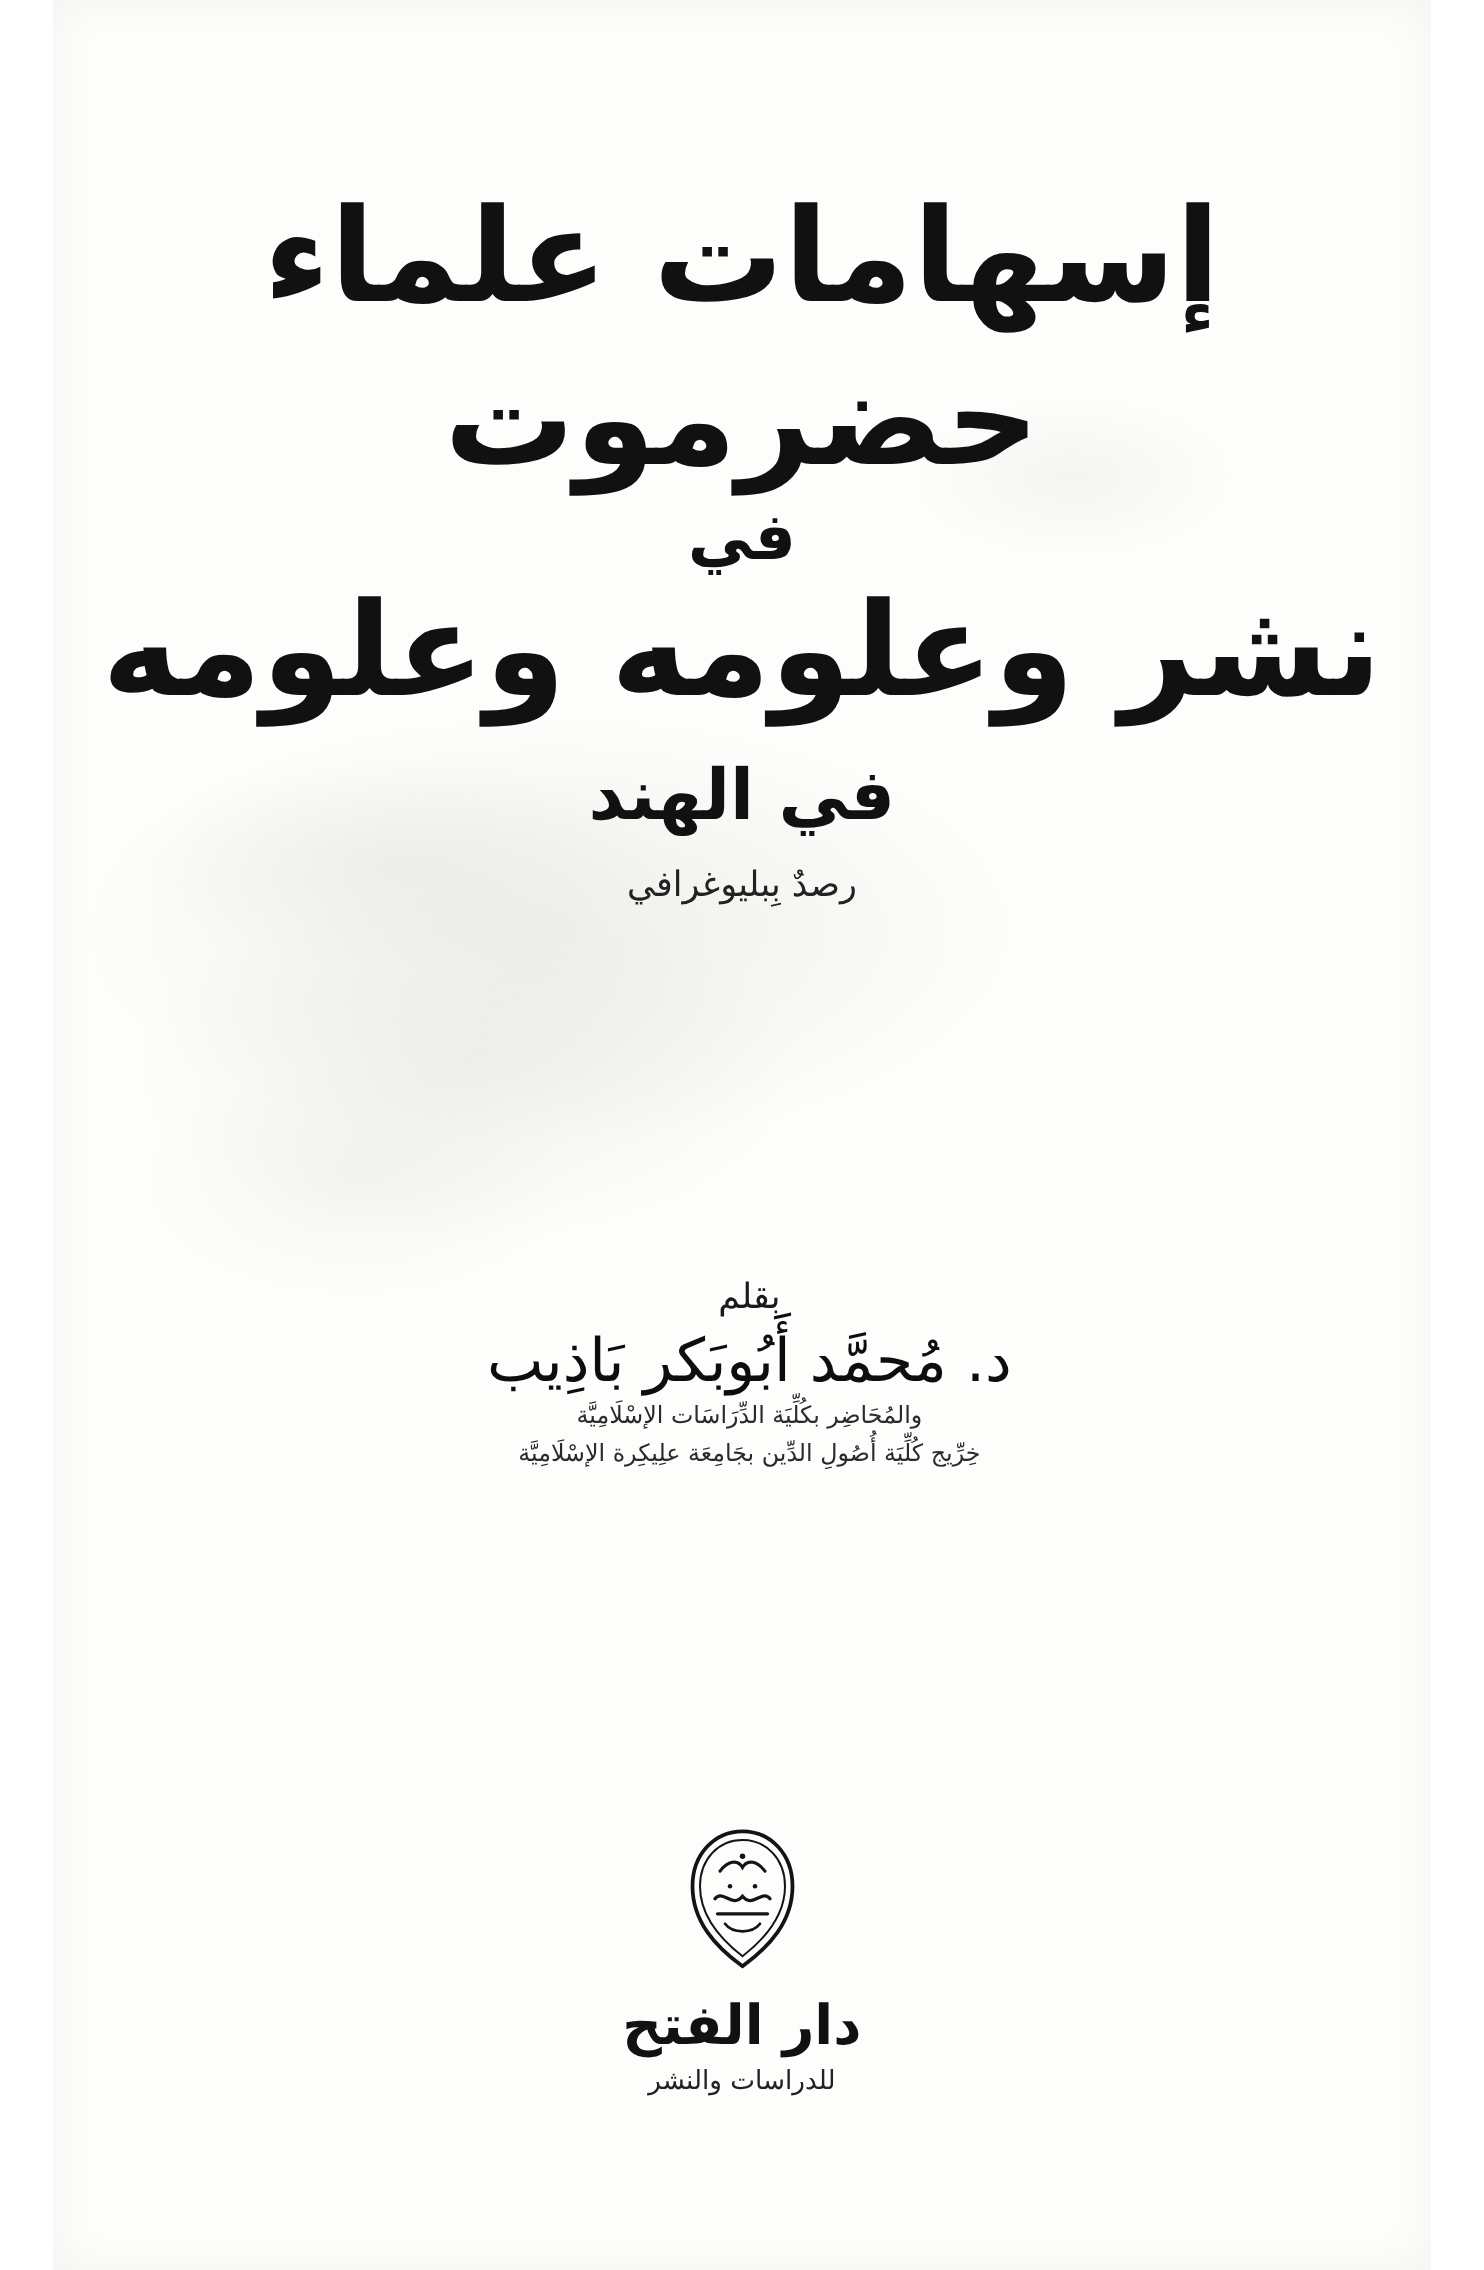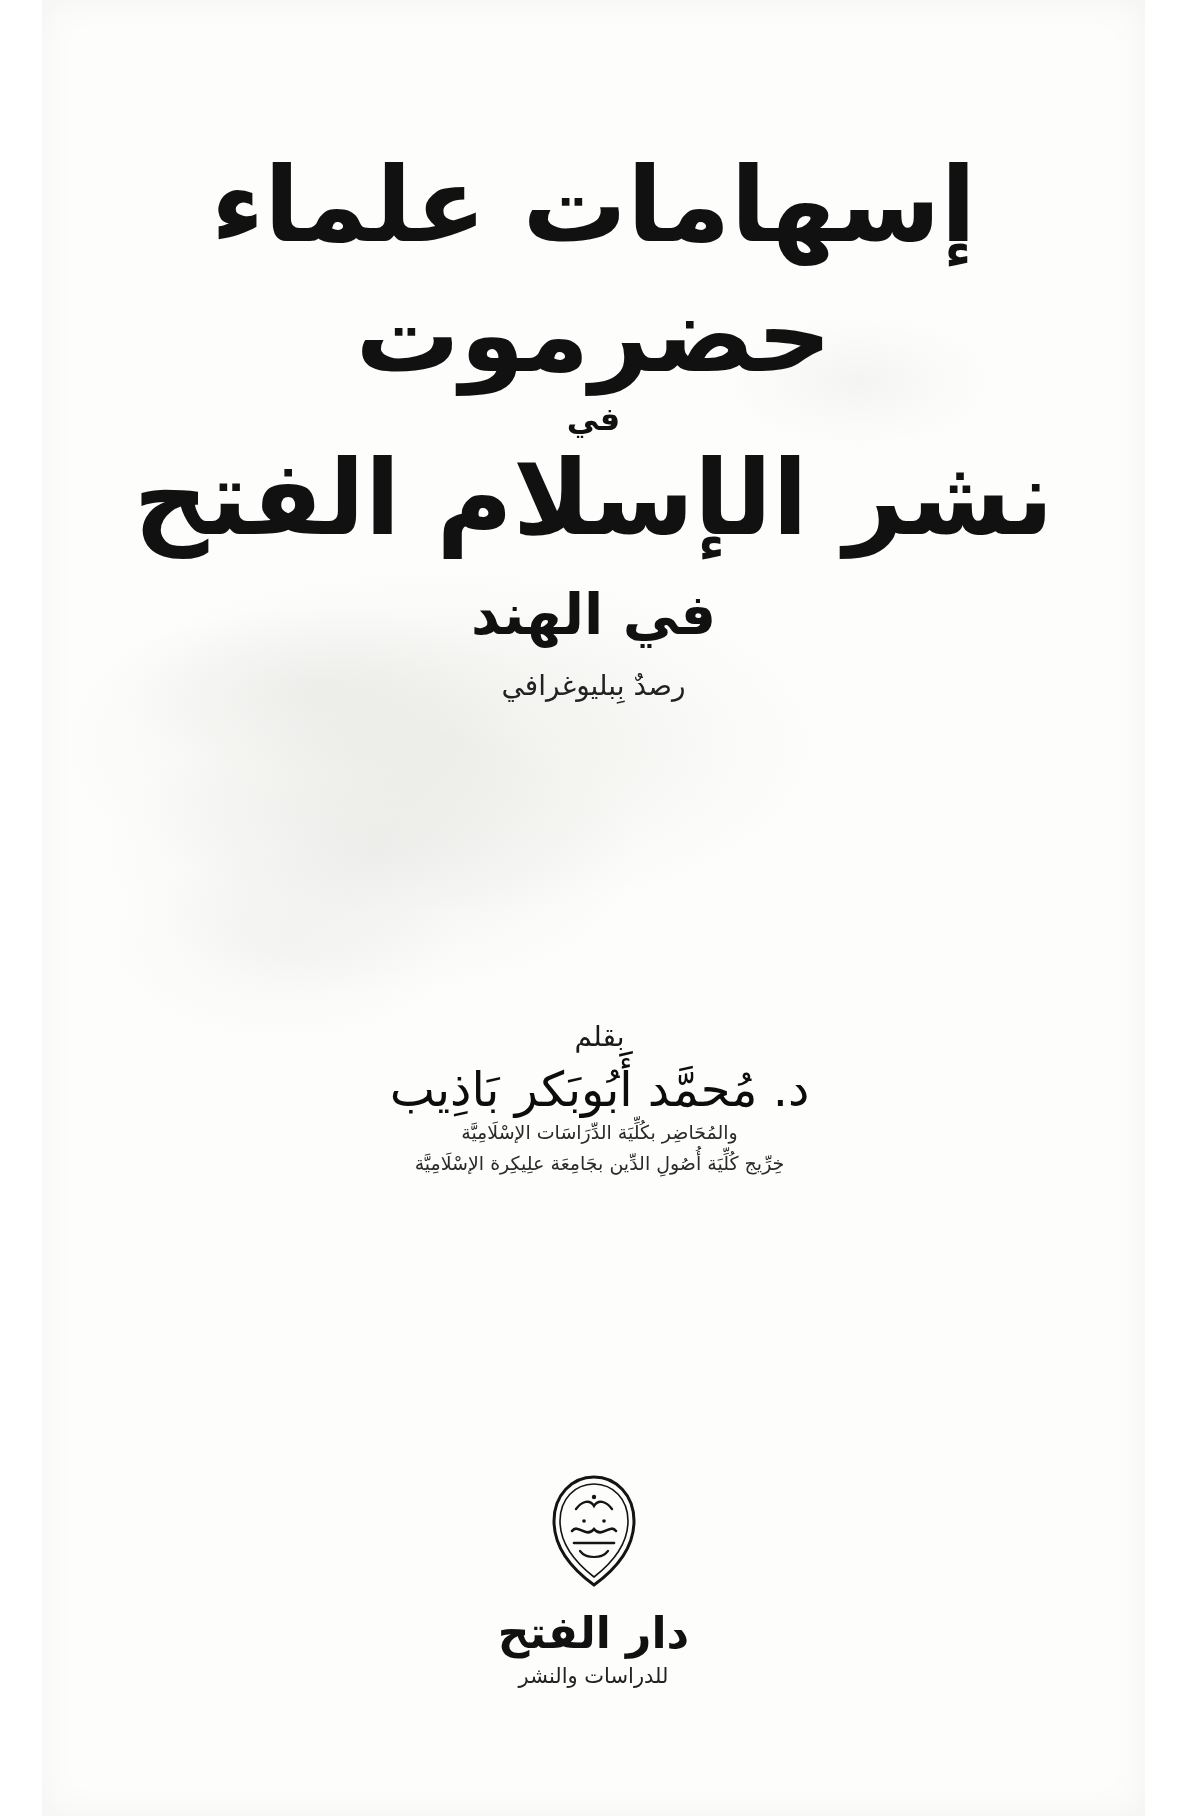--- a/index.html
+++ b/index.html
@@ -53,21 +53,21 @@
   }
   .title-line-1 {
     font-family: "DejaVu Sans", sans-serif;
     font-size: 104px;
     line-height: 1.25;
     font-weight: 700;
     letter-spacing: -1px;
     color: #111;
   }
   .title-connector {
-    font-size: 32px;
+    font-size: 52px;
     line-height: 1.1;
     margin-top: 2px;
     font-weight: 600;
     color: #111;
   }
   .title-line-2 {
     font-size: 104px;
     line-height: 1.25;
     font-weight: 700;
     margin-top: -4px;
@@ -112,21 +112,21 @@
   .author-credentials {
     font-size: 19px;
     line-height: 1.65;
     color: #2a2a2a;
     font-weight: 500;
   }
   .author-credentials div { white-space: nowrap; }
 
   .publisher-block {
     position: absolute;
-    bottom: 128px;
+    bottom: 140px;
     left: 0;
     right: 0;
   }
   .logo {
     width: 96px;
     height: 116px;
     margin: 0 auto 18px auto;
     display: block;
   }
   .publisher-name {
@@ -147,21 +147,21 @@
 
 <div class="page">
   <div class="paper-texture"></div>
   <div class="edge-shade"></div>
 
   <div class="content">
 
     <div class="title-block">
       <div class="title-line-1">إسهامات علماء حضرموت</div>
       <div class="title-connector">في</div>
-      <div class="title-line-2">نشر الإسلام الفتح</div>
+      <div class="title-line-2">نشر وعلومه وعلومه</div>
       <div class="title-line-3">في الهند</div>
       <div class="subtitle">رصدٌ بِبليوغرافي</div>
     </div>
 
     <div class="author-block">
       <div class="byline-word">بقلم</div>
       <div class="author-name">د. مُحمَّد أَبُوبَكر بَاذِيب</div>
       <div class="author-credentials">
         <div>والمُحَاضِر بكُلِّيَة الدِّرَاسَات الإسْلَامِيَّة</div>
         <div>خِرِّيج كُلِّيَة أُصُولِ الدِّين بجَامِعَة علِيكِرة الإسْلَامِيَّة</div>

